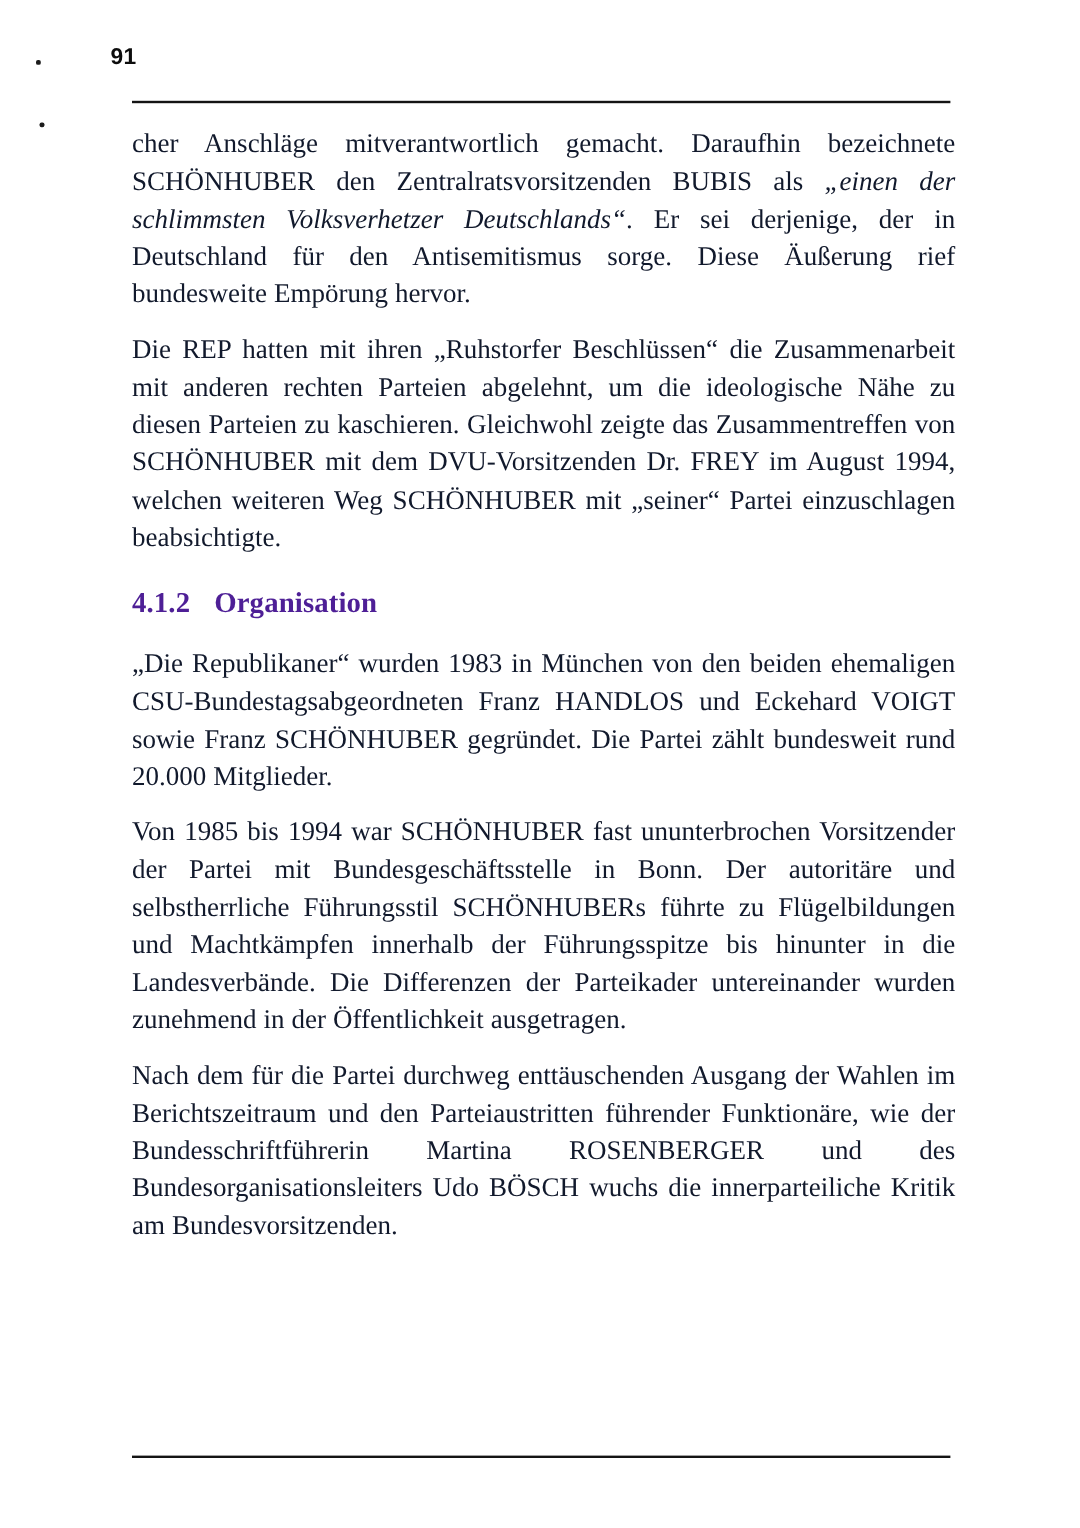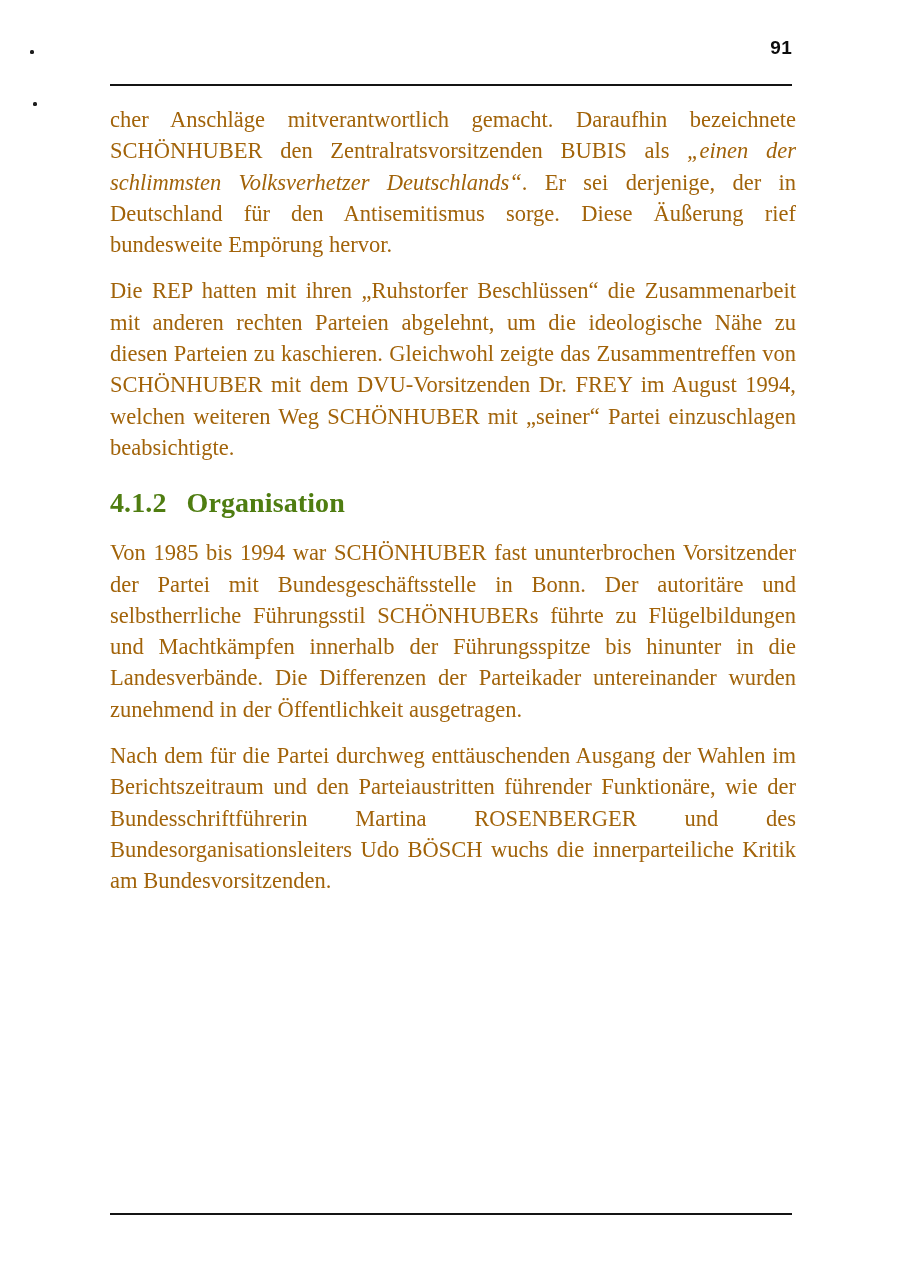--- a/index.html
+++ b/index.html
@@ -28,24 +28,23 @@
     position: absolute;
     background: #1a1a1a;
     border-radius: 40%;
   }
   .speck-a { left: 30px; top: 50px; width: 4px; height: 4px; }
   .speck-b { left: 33px; top: 102px; width: 4px; height: 4px; }
 
   
   .page-header {
     position: absolute;
-    left: 110px;
+    left: 92px;
     top: 38px;
     width: 682px;
-    text-align: right;
   }
   .folio {
     font-family: "Liberation Sans", "DejaVu Sans", sans-serif;
     font-weight: bold;
     font-size: 19px;
     letter-spacing: 0.3px;
     line-height: 1;
     color: #0b0b0b;
   }
 
@@ -67,37 +66,37 @@
     width: 686px;
   }
 
   p.para {
     margin: 0 0 15px 0;
     font-size: 22.5px;
     line-height: 31.3px;
     text-align: justify;
     text-justify: inter-word;
     word-spacing: 0.2px;
-    color: #a16207;
+    color: #0f172a;
     -webkit-hyphens: none;
     hyphens: none;
   }
   p.para:last-child { margin-bottom: 0; }
 
   
   .heading-block {
     margin: 23px 0 17px 0;
   }
   h2.section-heading {
     margin: 0;
-    font-size: 28px;
+    font-size: 24px;
     line-height: 34px;
     font-weight: bold;
     letter-spacing: 0.1px;
-    color: #4d7c0f;
+    color: #4c1d95;
     white-space: nowrap;
   }
   h2.section-heading .sec-num {
     display: inline-block;
     margin-right: 20px;
   }
 
   .quoted-italic {
     font-style: italic;
   }
@@ -129,20 +128,21 @@
 
     <p class="para" id="slot-p1"><span>cher Anschläge mitverantwortlich gemacht. Daraufhin bezeichnete SCHÖNHUBER den Zentralratsvorsitzenden BUBIS als </span><span class="quoted-italic">„einen der schlimmsten Volksverhetzer Deutschlands“</span><span>. Er sei derjenige, der in Deutschland für den Antisemitismus sorge. Diese Äußerung rief bundesweite Empörung hervor.</span></p>
     <p class="para" id="slot-p2"><span>Die REP hatten mit ihren „Ruhstorfer Beschlüssen“ die Zusammenarbeit mit anderen rechten Parteien abgelehnt, um die ideologische Nähe zu diesen Parteien zu kaschieren. Gleichwohl zeigte das Zusammentreffen von SCHÖNHUBER mit dem DVU-Vorsitzenden Dr. FREY im August 1994, welchen weiteren Weg SCHÖNHUBER mit „seiner“ Partei einzuschlagen beabsichtigte.</span></p>
 
     <div class="heading-block">
       <h2 class="section-heading">
         <span class="sec-num">4.1.2</span><span>Organisation</span>
       </h2>
     </div>
 
+    <p class="para" id="slot-p3"><span>„Die Republikaner“ wurden 1983 in München von den beiden ehemaligen CSU-Bundestagsabgeordneten Franz HANDLOS und Eckehard VOIGT sowie Franz SCHÖNHUBER gegründet. Die Partei zählt bundesweit rund 20.000 Mitglieder.</span></p>
     <p class="para" id="slot-p4"><span>Von 1985 bis 1994 war SCHÖNHUBER fast ununterbrochen Vorsitzender der Partei mit Bundesgeschäftsstelle in Bonn. Der autoritäre und selbstherrliche Führungsstil SCHÖNHUBERs führte zu Flügelbildungen und Machtkämpfen innerhalb der Führungsspitze bis hinunter in die Landesverbände. Die Differenzen der Parteikader untereinander wurden zunehmend in der Öffentlichkeit ausgetragen.</span></p>
     <p class="para" id="slot-p5"><span>Nach dem für die Partei durchweg enttäuschenden Ausgang der Wahlen im Berichtszeitraum und den Parteiaustritten führender Funktionäre, wie der Bundesschriftführerin Martina ROSENBERGER und des Bundesorganisationsleiters Udo BÖSCH wuchs die innerparteiliche Kritik am Bundesvorsitzenden.</span></p>
 
   </div>
 
   <div class="rule rule-bottom"></div>
 
 </div>
 
 </body></html>

